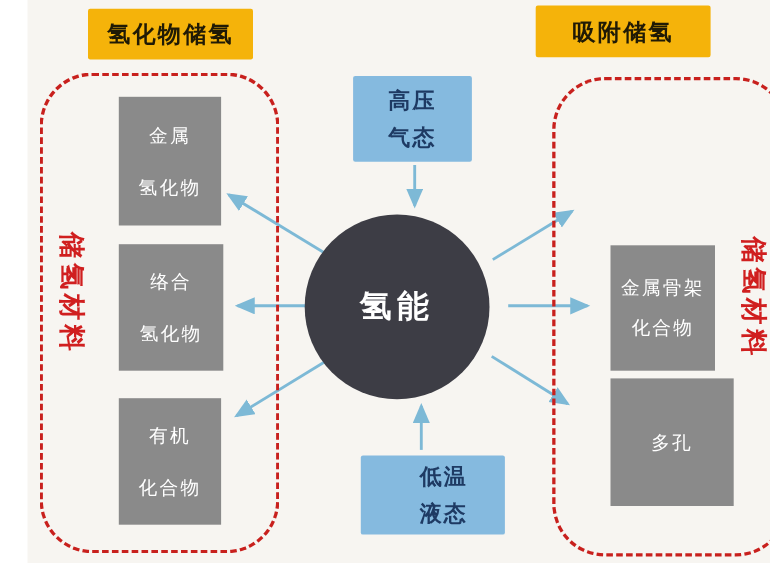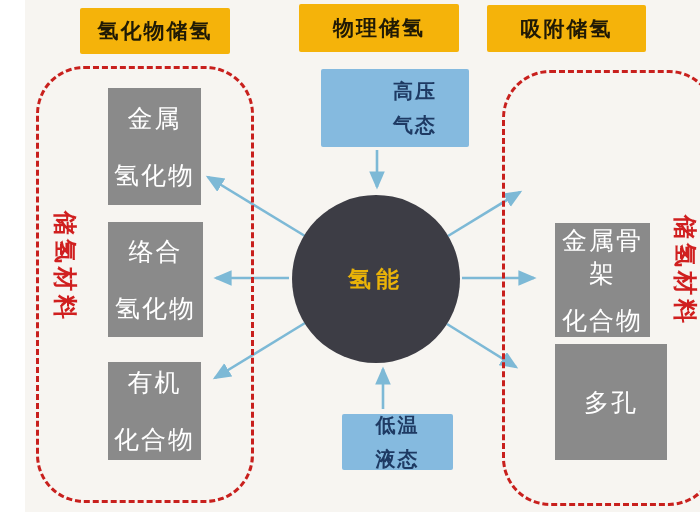--- a/index.html
+++ b/index.html
@@ -15,32 +15,32 @@
     display:flex; align-items:center; justify-content:center;
     border-radius:2px;
   }
   .dashed{
     position:absolute; border:3px dashed #c8201d; border-radius:48px;
     box-sizing:border-box;
   }
   .gbox{
     position:absolute; background:#8a8a8a; color:#ffffff;
     display:flex; flex-direction:column; align-items:center; justify-content:center;
-    gap:24px; font-size:25px; letter-spacing:2px; text-align:center;
+    gap:24px; font-size:17px; letter-spacing:2px; text-align:center;
   }
   .bbox{
     position:absolute; background:#85badf; color:#1e3a63; font-weight:bold;
     display:flex; flex-direction:column; align-items:center; justify-content:center;
     gap:7px; font-size:20px; letter-spacing:2px; border-radius:2px;
   }
   .circle{
-    position:absolute; left:267px; top:195px; width:168px; height:168px;
-    border-radius:50%; background:#3d3d45; color:#eab308;
+    position:absolute; left:252px; top:195px; width:168px; height:168px;
+    border-radius:50%; background:#3d3d45; color:#ffffff;
     display:flex; align-items:center; justify-content:center;
-    font-size:23px; font-weight:bold; letter-spacing:5px;
+    font-size:29px; font-weight:bold; letter-spacing:5px;
   }
   .side-label{
     position:absolute; width:120px; height:30px; line-height:30px;
     color:#d01f1f; font-weight:bold; font-size:24px; letter-spacing:4px;
     text-align:center; white-space:nowrap;
     transform:rotate(90deg); transform-origin:center center;
   }
   .arrows{ position:absolute; left:0; top:0; width:700px; height:512px; pointer-events:none; }
   .arrows line{ stroke:#7db9d6; stroke-width:2.6; }
 </style>
@@ -59,55 +59,54 @@
     <line x1="358" y1="409" x2="358" y2="369" marker-end="url(#ah)"></line>
     <line x1="280" y1="236" x2="183" y2="177" marker-end="url(#ah)"></line>
     <line x1="264" y1="278" x2="191" y2="278" marker-end="url(#ah)"></line>
     <line x1="280" y1="323" x2="190" y2="378" marker-end="url(#ah)"></line>
     <line x1="423" y1="236" x2="495" y2="192" marker-end="url(#ah)"></line>
     <line x1="437" y1="278" x2="509" y2="278" marker-end="url(#ah)"></line>
     <line x1="422" y1="324" x2="491" y2="367" marker-end="url(#ah)"></line>
   </svg>
 
   <div class="hdr" style="left:55px; top:8px; width:150px; height:46px;">氢化物储氢</div>
-  <div class="hdr" style="left:274px; top:4px; width:160px; height:48px;">物理储氢</div>
   <div class="hdr" style="left:462px; top:5px; width:159px; height:47px;">吸附储氢</div>
 
   <div class="dashed" style="left:11px; top:66px; width:218px; height:437px;"></div>
   <div class="dashed" style="left:477px; top:70px; width:215px; height:436px;"></div>
 
   <div class="side-label" style="left:-20px; top:252px;">储氢材料</div>
   <div class="side-label" style="left:600px; top:256px;">储氢材料</div>
 
   <div class="gbox" style="left:83px; top:88px; width:93px; height:117px;">
     <span>金属</span>
     <span>氢化物</span>
   </div>
   <div class="gbox" style="left:83px; top:222px; width:95px; height:115px;">
     <span>络合</span>
     <span>氢化物</span>
   </div>
-  <div class="gbox" style="left:83px; top:362px; width:93px; height:98px;">
+  <div class="gbox" style="left:83px; top:362px; width:93px; height:115px;">
     <span>有机</span>
     <span>化合物</span>
   </div>
 
   <div class="gbox" style="left:530px; top:223px; width:95px; height:114px; gap:14px;">
     <span>金属骨架</span>
     <span>化合物</span>
   </div>
   <div class="gbox" style="left:530px; top:344px; width:112px; height:116px;">
     <span>多孔</span>
   </div>
 
-  <div class="bbox" style="left:296px; top:69px; width:108px; height:78px;padding-left:40px;">
+  <div class="bbox" style="left:296px; top:69px; width:108px; height:78px;">
     <span>高压</span>
     <span>气态</span>
   </div>
-  <div class="bbox" style="left:317px; top:414px; width:111px; height:56px;">
+  <div class="bbox" style="left:303px; top:414px; width:111px; height:72px;padding-left:20px;">
     <span>低温</span>
     <span>液态</span>
   </div>
 
   <div class="circle">
     <span>氢能</span>
   </div>
 
 </div>
 

